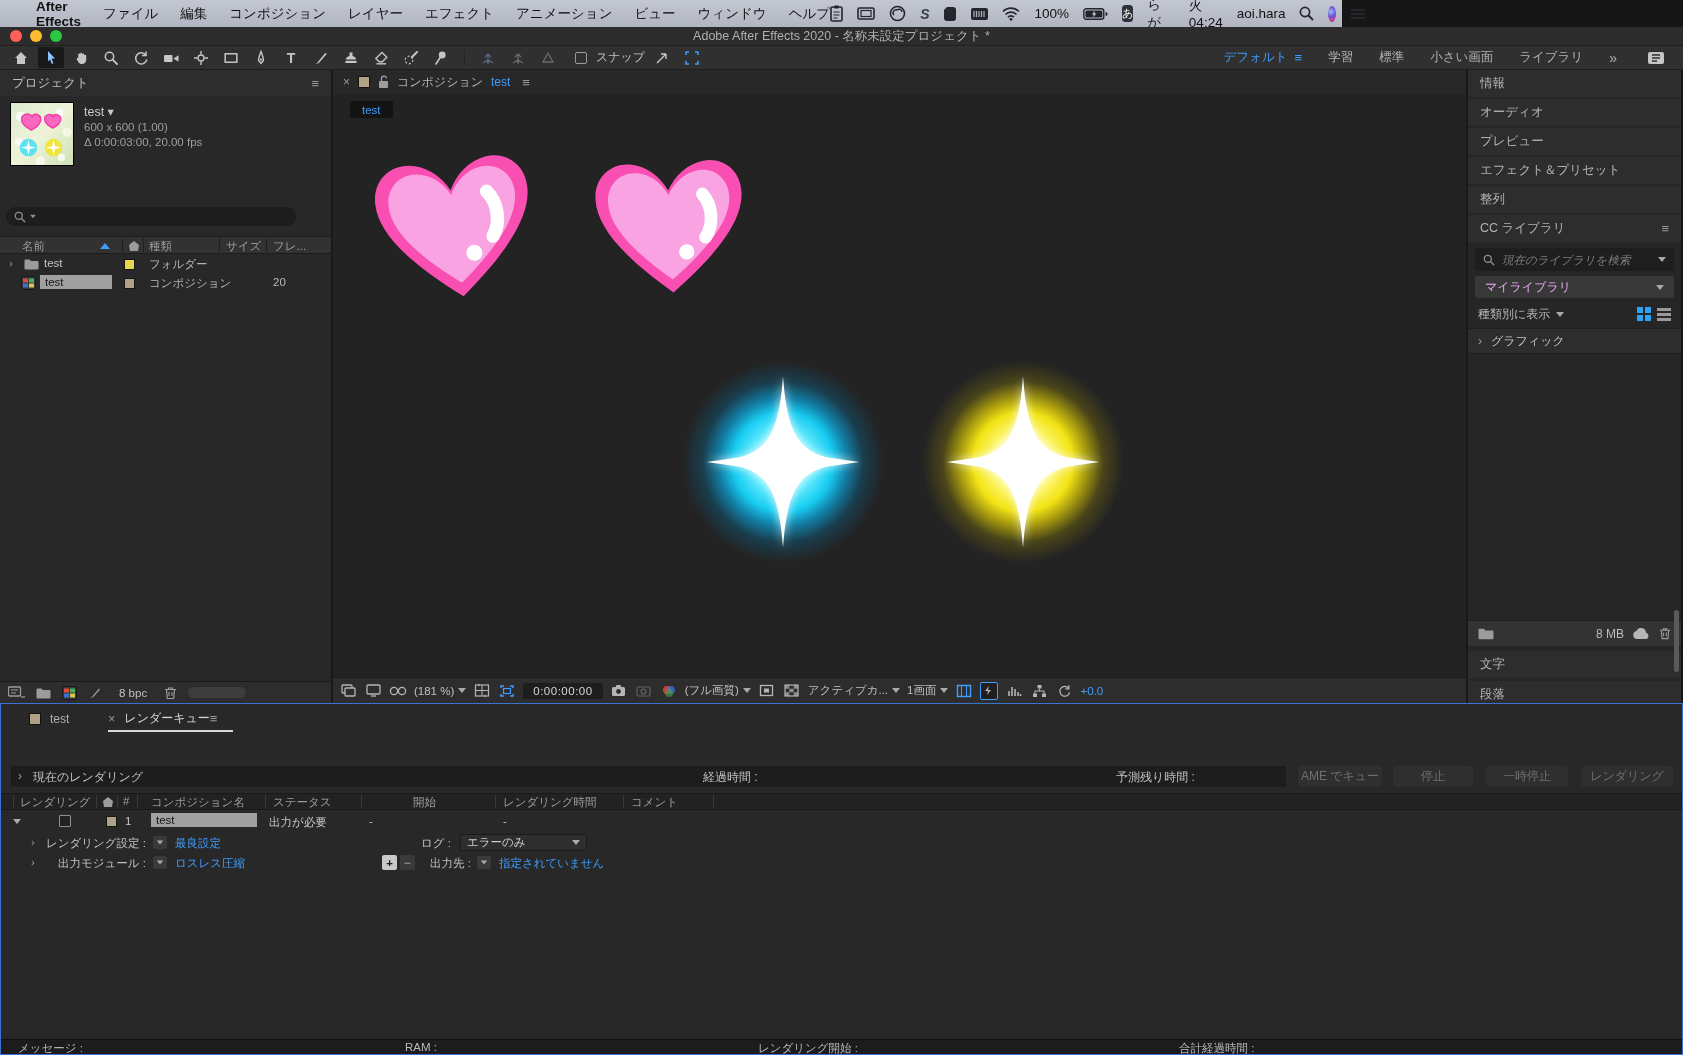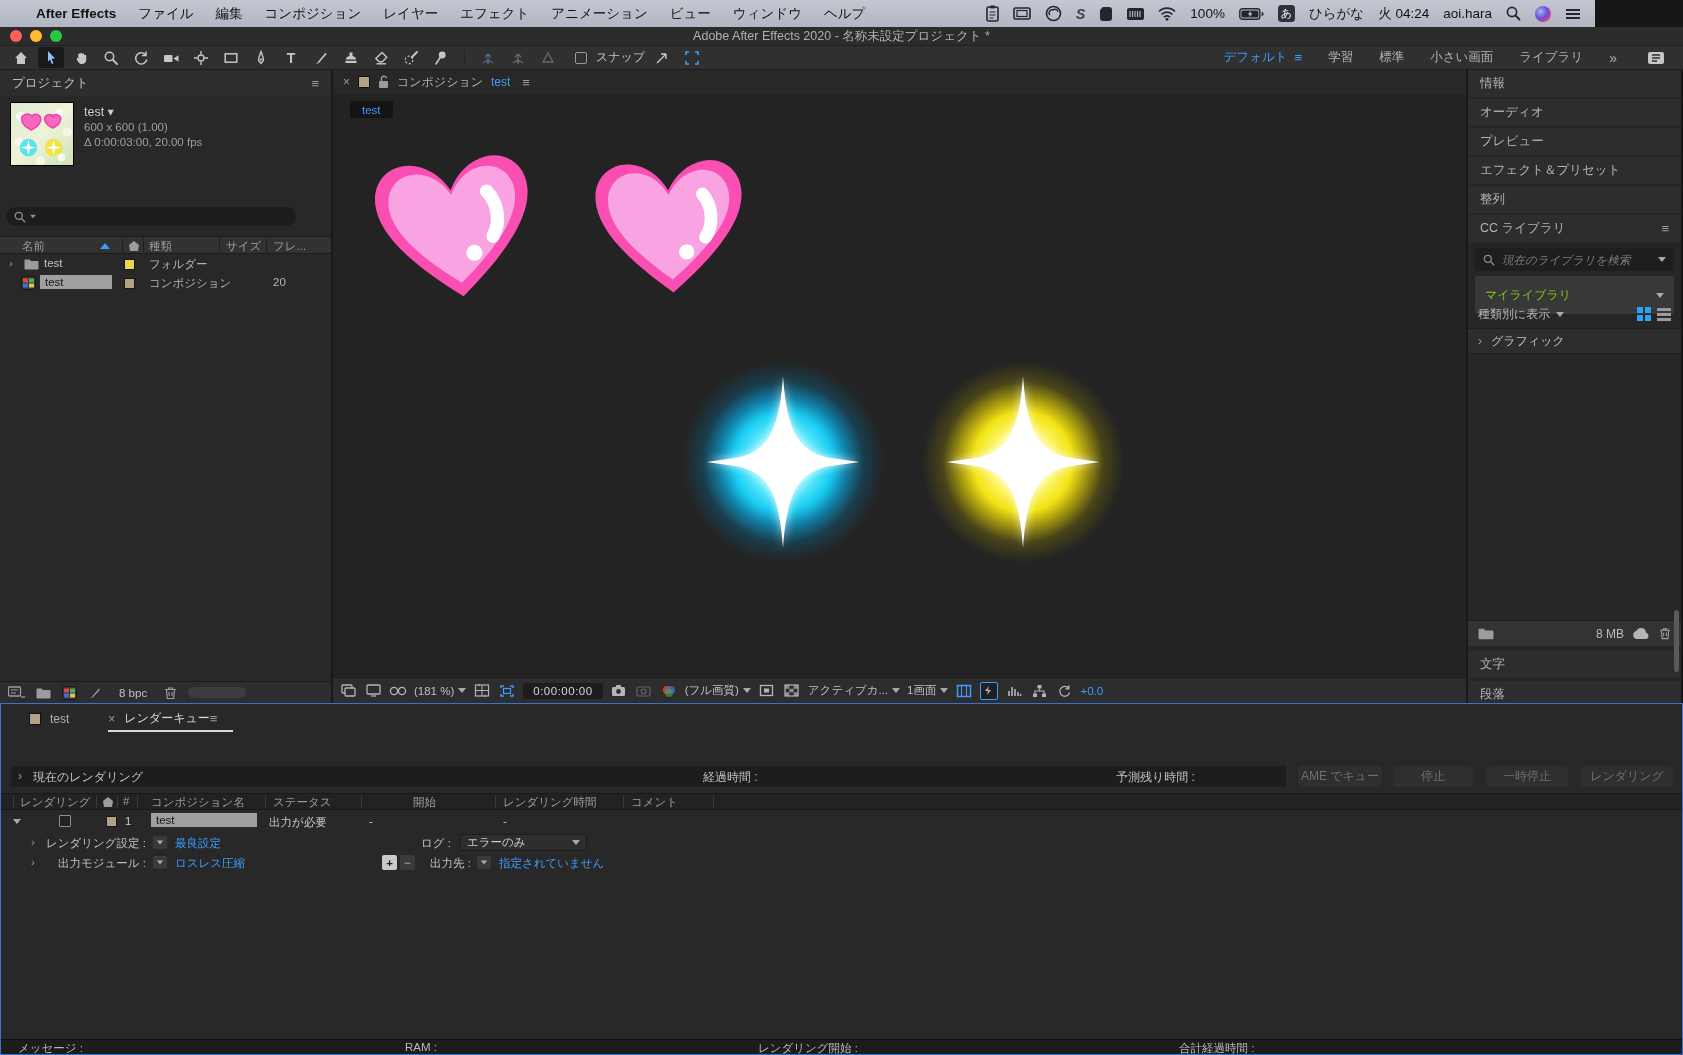--- a/index.html
+++ b/index.html
@@ -5,21 +5,21 @@
   * { margin:0; padding:0; box-sizing:border-box; }
   html,body { width:1683px; height:1055px; }
   body {
     position:relative; overflow:hidden; background:#161616;
     font-family:"Liberation Sans","DejaVu Sans",sans-serif;
     -webkit-font-smoothing:antialiased; color:#b9b9b9; font-size:12px;
   }
 
   
   .menubar {
-    position:absolute; left:0; top:0; width:1595px; height:27px;
+    position:absolute; left:0; top:0; width:1342px; height:27px;
     background:linear-gradient(#c3c7d1,#b2b6c2);
     display:flex; align-items:center; color:#121212; font-size:13.5px;
     padding:0 14px; gap:0;
   }
   .mb-left { display:flex; align-items:center; gap:22px; }
   .mb-app { font-weight:bold; }
   .mb-item { white-space:nowrap; }
   .mb-right { margin-left:auto; display:flex; align-items:center; gap:14px; }
   .mb-ico { display:inline-flex; align-items:center; justify-content:center; }
   .mb-ico svg { display:block; }
@@ -149,22 +149,22 @@
     position:absolute; left:0; width:100%; height:27px; background:#2d2d2d;
     display:flex; align-items:center; padding:0 12px; color:#b4b4b4; font-size:12.5px;
   }
   .lib-search {
     position:absolute; left:7px; top:178px; width:199px; height:23px; background:#1e1e1e;
     border-radius:3px; display:flex; align-items:center; gap:7px; padding:0 8px;
   }
   .lib-search input { background:transparent; border:none; outline:none; width:130px; color:#cfcfcf; font-size:11.5px; font-style:italic; font-family:inherit; }
   .lib-search input::placeholder { color:#7e7e7e; }
   .mylib {
-    position:absolute; left:7px; top:206px; width:199px; height:38px; background:#383838;
-    border-radius:2px; display:flex; align-items:center; padding:0 10px; color:#84cc16; font-size:12px;
+    position:absolute; left:7px; top:206px; width:199px; height:22px; background:#383838;
+    border-radius:2px; display:flex; align-items:center; padding:0 10px; color:#f0abfc; font-size:12px;
   }
   .viewby { position:absolute; left:0; top:232px; width:100%; height:24px; display:flex; align-items:center; gap:6px; padding:0 10px; color:#b9b9b9; }
   .grid-ico { display:grid; grid-template-columns:6px 6px; grid-gap:2px; margin-left:auto; }
   .grid-ico i { width:6px; height:6px; background:#2ba3f7; }
   .list-ico { display:flex; flex-direction:column; gap:2px; }
   .list-ico i { width:14px; height:3px; background:#9a9a9a; }
   .graphic-row { position:absolute; left:0; top:258px; width:100%; height:26px; border-top:1px solid #1f1f1f; border-bottom:1px solid #1f1f1f;
      display:flex; align-items:center; gap:9px; padding:0 10px; color:#c3c3c3; background:#2d2d2d; }
   .storage-row { position:absolute; left:0; top:550px; width:100%; height:26px; background:#333333; border-top:1px solid #1f1f1f;
      display:flex; align-items:center; gap:8px; padding:0 10px; color:#bdbdbd; }

